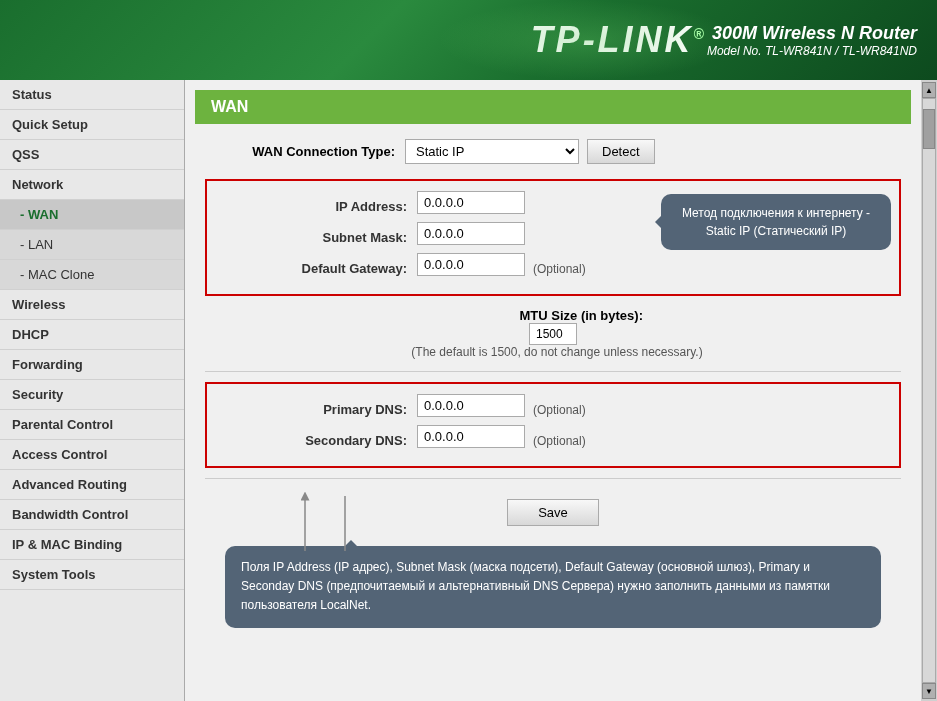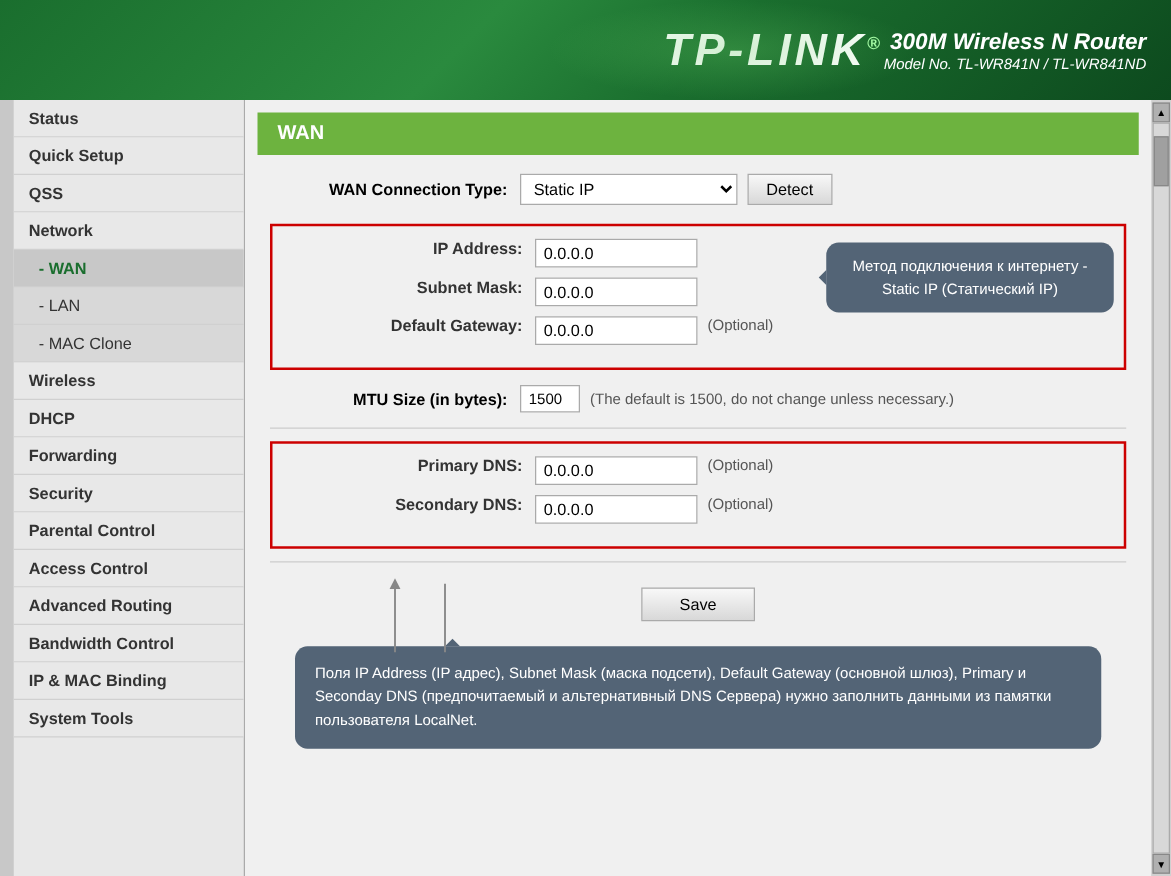--- a/index.html
+++ b/index.html
@@ -24,21 +24,21 @@
       top: 0;
       width: 300px;
       height: 100%;
       background: radial-gradient(ellipse at center, rgba(100,200,100,0.3) 0%, transparent 70%);
     }
     .header-right { text-align: right; color: white; z-index: 1; }
     .header-right .model-title { font-size: 18px; font-weight: bold; }
     .header-right .model-num { font-size: 12px; }
 
     
-    .main-layout { display: flex; flex: 1; overflow: hidden; padding-left: 11px; }
+    .main-layout { display: flex; flex: 1; overflow: hidden; }
 
     
     .sidebar {
       width: 185px;
       background: #e8e8e8;
       border-right: 1px solid #aaa;
       overflow-y: auto;
       flex-shrink: 0;
     }
     .sidebar-item {
@@ -102,35 +102,35 @@
     .wan-header {
       background: #6db33f;
       color: white;
       font-size: 16px;
       font-weight: bold;
       padding: 8px 16px;
       margin: 10px 10px 15px 10px;
     }
     .form-row {
       display: flex;
-      align-items: flex-start;
+      align-items: flex-end;
       margin-bottom: 8px;
     }
     .form-label {
       width: 200px;
       text-align: right;
       padding-right: 10px;
       font-weight: bold;
       font-size: 13px;
       color: #333;
     }
     .form-input {
       border: 1px solid #aaa;
       padding: 3px 6px;
-      width: 130px;
+      width: 108px;
       font-size: 13px;
       background: white;
     }
     .form-hint {
       margin-left: 8px;
       color: #555;
       font-size: 12px;
     }
 
     
@@ -213,20 +213,21 @@
       border: 6px solid transparent;
       border-bottom-color: rgba(60, 80, 100, 0.88);
     }
 
     
     .mtu-row {
       display: flex;
       align-items: center;
       margin: 12px 0;
       padding: 0 20px;
+      flex-direction: column;
     }
     .mtu-label {
       width: 200px;
       text-align: right;
       padding-right: 10px;
       font-weight: bold;
       font-size: 13px;
     }
     .mtu-input {
       width: 48px;

